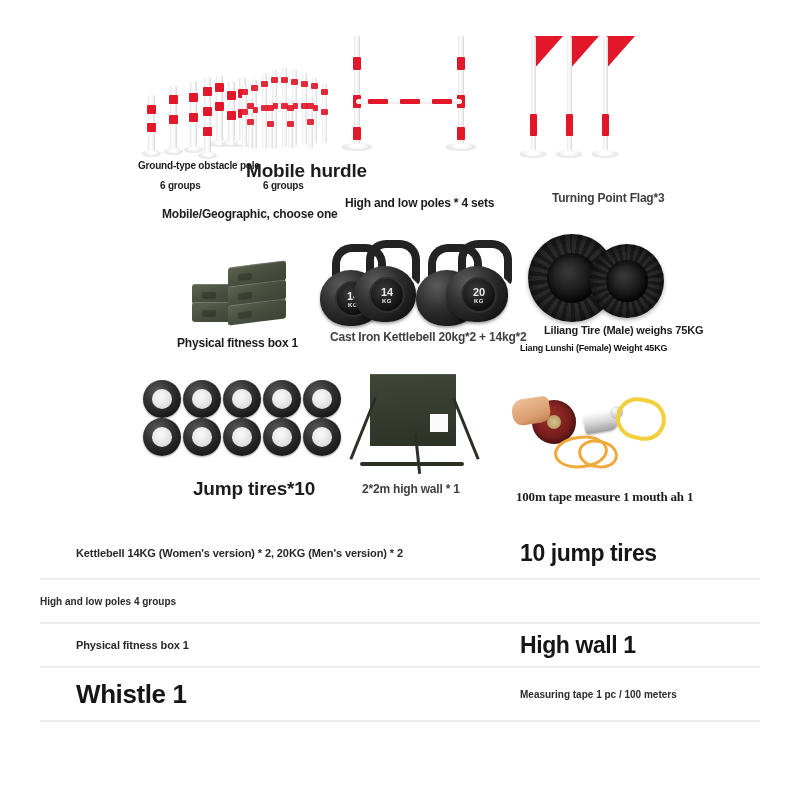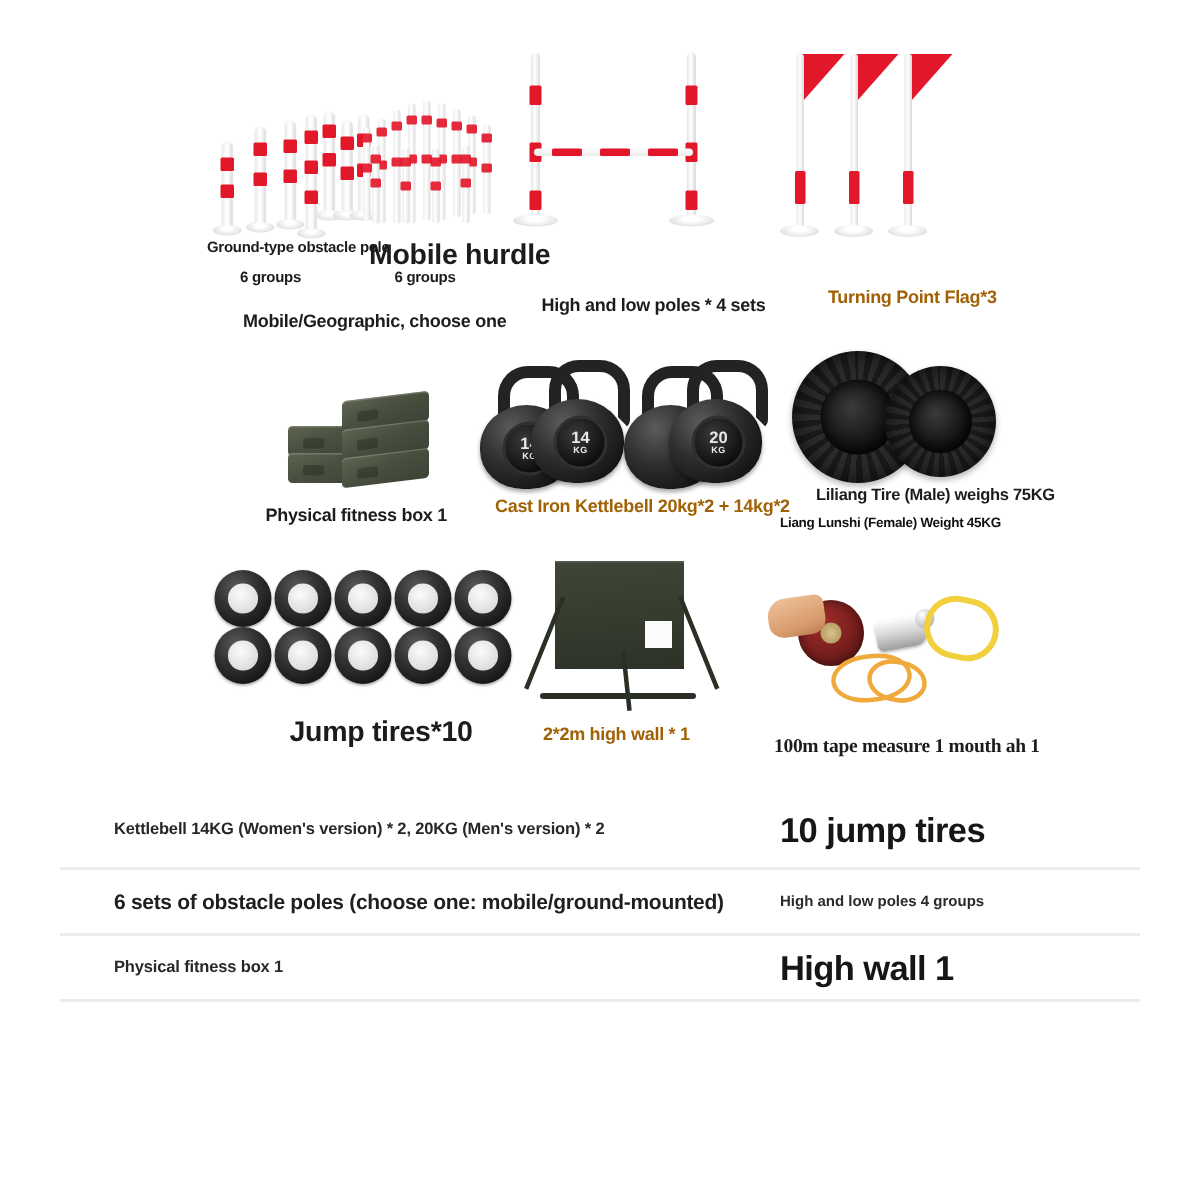--- a/index.html
+++ b/index.html
@@ -24,21 +24,21 @@
 
   
   .abs { position: absolute; }
   .cap {
     position: absolute;
     white-space: nowrap;
     font-family: "Liberation Sans", sans-serif;
     letter-spacing: -0.2px;
   }
   .cap.dark  { color: #1c1c1c; font-weight: 700; }
-  .cap.grey  { color: #a16207; font-weight: 600; }
+  .cap.grey  { color: #404040; font-weight: 600; }
   .cap.black { color: #111111; font-weight: 400; }
 
   
   .photo-area { position: absolute; left: 0; top: 0; width: 800px; height: 520px; }
 
   
   .pole {
     position: absolute;
     width: 7px;
     border-radius: 3px 3px 0 0;
@@ -422,21 +422,21 @@
           </div>
         <div class="flag-base" style="left:-8px; top:118px;"></div>
       </div>
     </div>
 
     <div class="cap dark" style="left:138px; top:160px; font-size:10px;">Ground-type obstacle pole</div>
     <div class="cap dark" style="left:160px; top:180px; font-size:10px;">6 groups</div>
     <div class="cap dark" style="left:246px; top:160px; font-size:19px;">Mobile hurdle</div>
     <div class="cap dark" style="left:263px; top:180px; font-size:10px;">6 groups</div>
     <div class="cap dark" style="left:162px; top:207px; font-size:12px;">Mobile/Geographic, choose one</div>
-    <div class="cap dark" style="left:345px; top:196px; font-size:12px;margin-left:16px;">High and low poles * 4 sets</div>
+    <div class="cap dark" style="left:345px; top:196px; font-size:12px;">High and low poles * 4 sets</div>
     <div class="cap grey" style="left:552px; top:191px; font-size:12px;">Turning Point Flag*3</div>
 
     <div class="fitbox" style="left:192px; top:258px; width:96px; height:66px;">
       <div class="blk" style="left:0;  top:26px; width:58px; height:20px;"></div>
       <div class="blk" style="left:0;  top:44px; width:58px; height:20px;"></div>
       <div class="blk" style="left:36px; top:6px;  width:58px; height:20px; transform: skewY(-7deg);"></div>
       <div class="blk" style="left:36px; top:25px; width:58px; height:20px; transform: skewY(-7deg);"></div>
       <div class="blk" style="left:36px; top:44px; width:58px; height:20px; transform: skewY(-7deg);"></div>
     </div>
 
@@ -526,34 +526,39 @@
     <div class="spec-row" style="height:52px;">
       <div class="spec-col-left">
         <span class="t-sm">Kettlebell 14KG (Women's version) * 2, 20KG (Men's version) * 2</span>
       </div>
       <div class="spec-col-right">
         <span class="t-xl">10 jump tires</span>
       </div>
     </div>
 
     <div class="spec-row" style="height:44px;">
-      <div class="spec-col-left">
-        <span class="t-md">6 sets of obstacle poles (choose one: mobile/ground-mounted)</span>
-      </div>
       <div class="spec-col-right">
         <span class="t-xs">High and low poles 4 groups</span>
       </div>
     </div>
 
     <div class="spec-row" style="height:44px;">
       <div class="spec-col-left">
         <span class="t-sm">Physical fitness box 1</span>
       </div>
       <div class="spec-col-right">
         <span class="t-xl">High wall 1</span>
       </div>
     </div>
 
 
+    <div class="spec-row" style="height:54px;">
+      <div class="spec-col-left">
+        <span class="t-xl" style="font-size:26px;">Whistle 1</span>
+      </div>
+      <div class="spec-col-right">
+        <span class="t-xs">Measuring tape 1 pc / 100 meters</span>
+      </div>
+    </div>
 
   </div>
 
 </div>
 
 </body></html>

